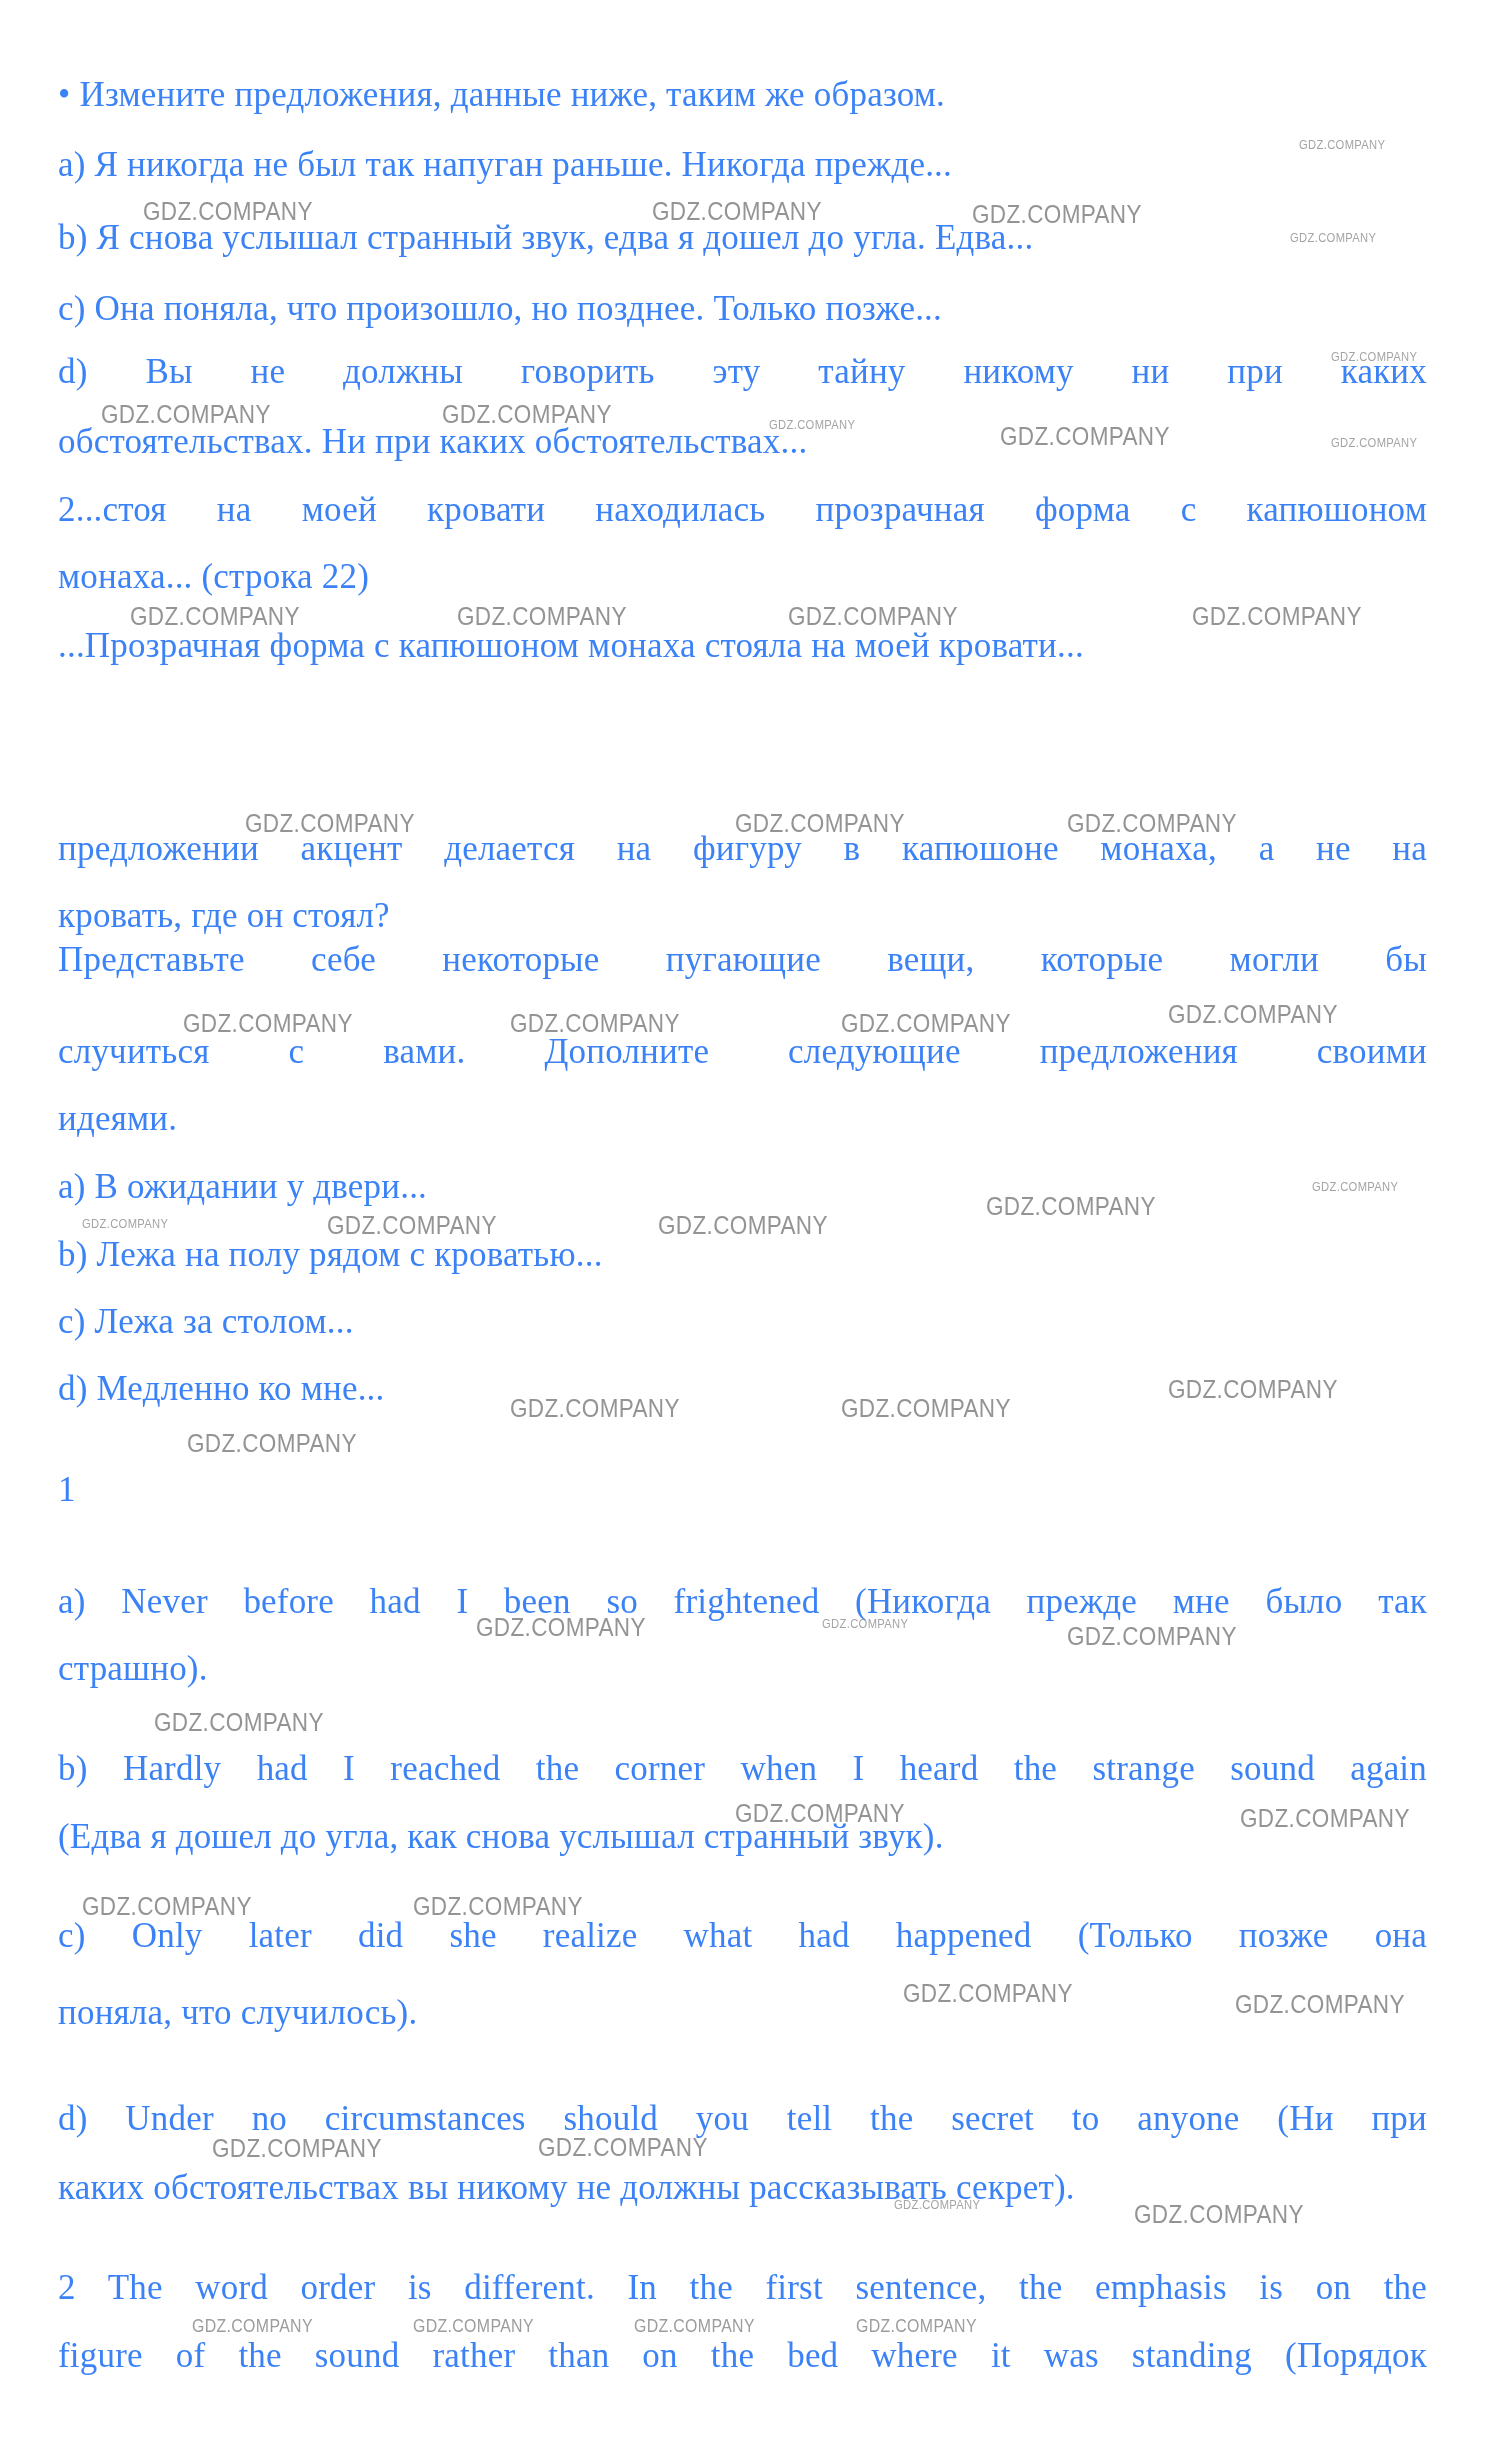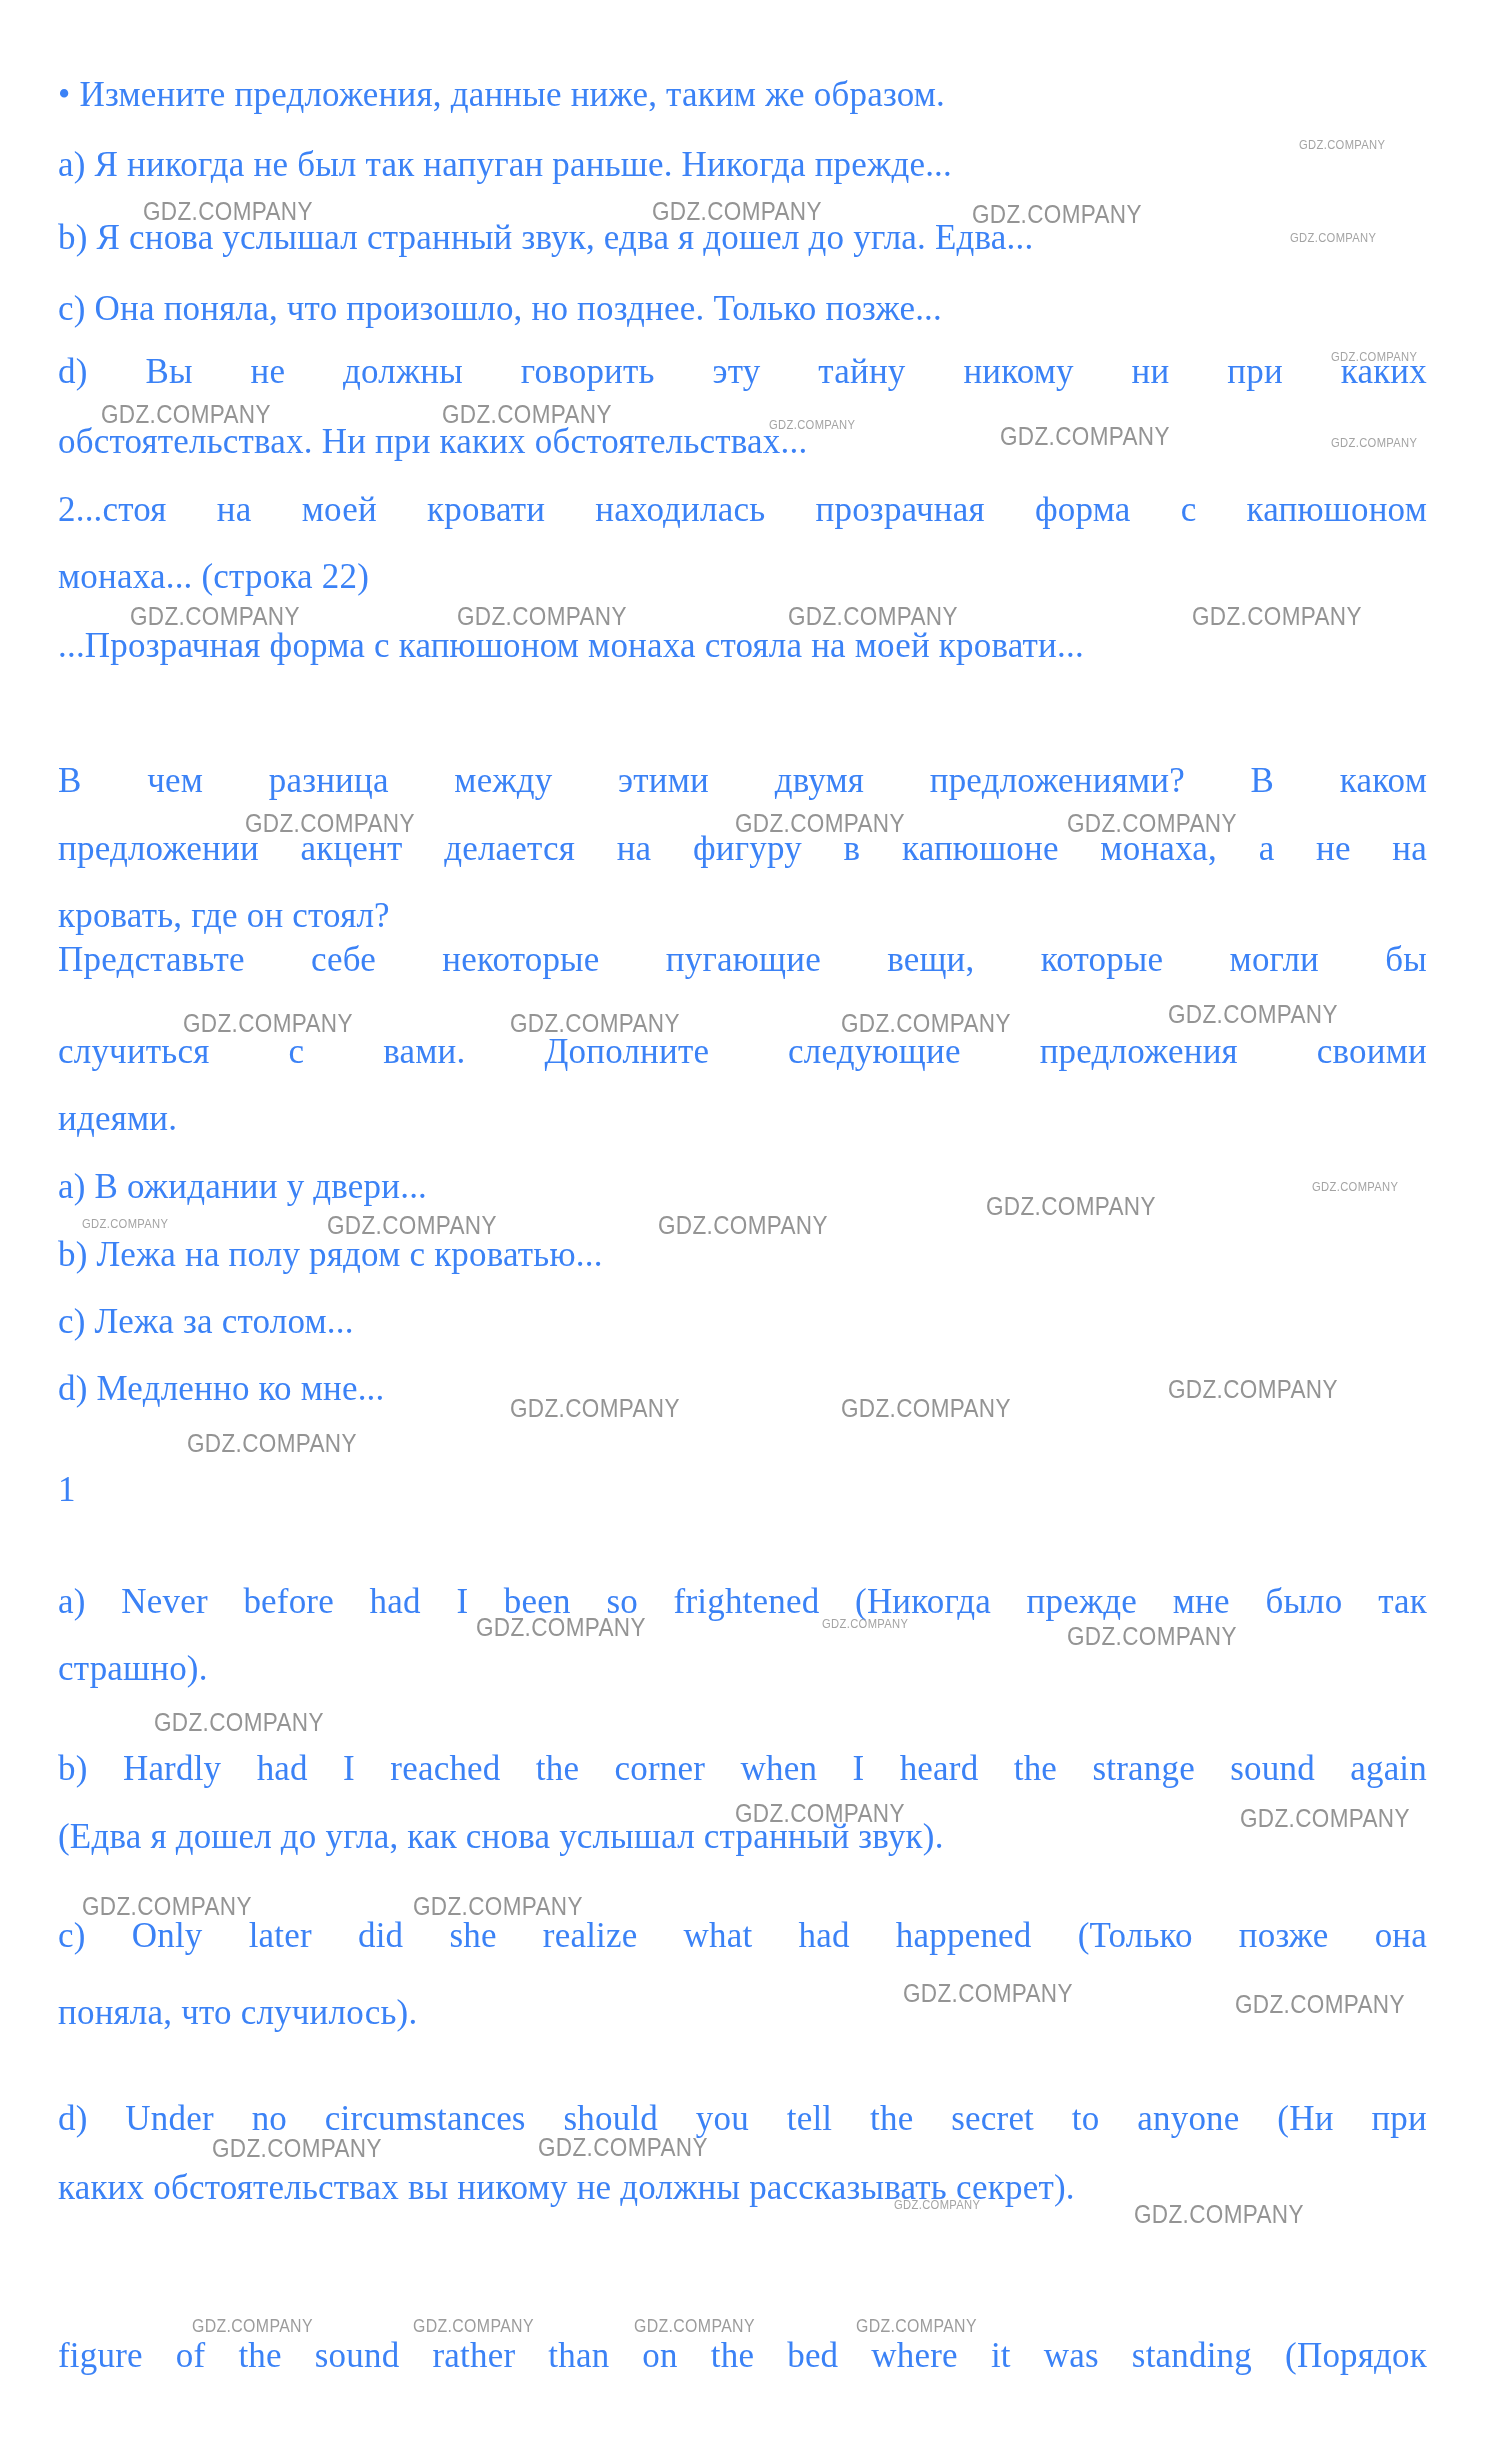--- a/index.html
+++ b/index.html
@@ -30,39 +30,39 @@
 <div class="page">
     <div class="line" style="top: 75px;">• Измените предложения, данные ниже, таким же образом.</div>
     <div class="line" style="top: 145px;">a) Я никогда не был так напуган раньше. Никогда прежде...</div>
     <div class="line" style="top: 218px;">b) Я снова услышал странный звук, едва я дошел до угла. Едва...</div>
     <div class="line" style="top: 289px;">c) Она поняла, что произошло, но позднее. Только позже...</div>
     <div class="line justify" style="top: 352px;">d) Вы не должны говорить эту тайну никому ни при каких</div>
     <div class="line" style="top: 422px; text-align: right;">обстоятельствах. Ни при каких обстоятельствах...</div>
     <div class="line justify" style="top: 490px;">2...стоя на моей кровати находилась прозрачная форма с капюшоном</div>
     <div class="line" style="top: 557px;">монаха... (строка 22)</div>
     <div class="line" style="top: 626px;">...Прозрачная форма с капюшоном монаха стояла на моей кровати...</div>
-    <div class="line justify" style="top: 761px;">В чем разница между этими двумя предложениями? В каком</div>
     <div class="line justify" style="top: 829px;">предложении акцент делается на фигуру в капюшоне монаха, а не на</div>
     <div class="line" style="top: 896px; text-align: right;">кровать, где он стоял?</div>
     <div class="line justify" style="top: 940px;">Представьте себе некоторые пугающие вещи, которые могли бы</div>
     <div class="line justify" style="top: 1032px;">случиться с вами. Дополните следующие предложения своими</div>
     <div class="line" style="top: 1099px;">идеями.</div>
     <div class="line" style="top: 1167px;">a) В ожидании у двери...</div>
     <div class="line" style="top: 1235px;">b) Лежа на полу рядом с кроватью...</div>
     <div class="line" style="top: 1302px;">c) Лежа за столом...</div>
     <div class="line" style="top: 1369px;">d) Медленно ко мне...</div>
     <div class="line" style="top: 1470px;">1</div>
     <div class="line justify" style="top: 1582px;">a) Never before had I been so frightened (Никогда прежде мне было так</div>
     <div class="line" style="top: 1649px;">страшно).</div>
     <div class="line justify" style="top: 1749px;">b) Hardly had I reached the corner when I heard the strange sound again</div>
     <div class="line" style="top: 1817px;">(Едва я дошел до угла, как снова услышал странный звук).</div>
     <div class="line justify" style="top: 1916px;">c) Only later did she realize what had happened (Только позже она</div>
     <div class="line" style="top: 1993px;">поняла, что случилось).</div>
     <div class="line justify" style="top: 2099px;">d) Under no circumstances should you tell the secret to anyone (Ни при</div>
     <div class="line" style="top: 2168px;">каких обстоятельствах вы никому не должны рассказывать секрет).</div>
+    <div class="line justify" style="top: 2268px;">2 The word order is different. In the first sentence, the emphasis is on the</div>
     <div class="line justify" style="top: 2336px;">figure of the sound rather than on the bed where it was standing (Порядок</div>
     <div class="wm sm" style="left: 1299px; top: 137px;">GDZ.COMPANY</div>
     <div class="wm lg" style="left: 143px; top: 196px;">GDZ.COMPANY</div>
     <div class="wm lg" style="left: 652px; top: 196px;">GDZ.COMPANY</div>
     <div class="wm lg" style="left: 972px; top: 199px;">GDZ.COMPANY</div>
     <div class="wm sm" style="left: 1290px; top: 230px;">GDZ.COMPANY</div>
     <div class="wm sm" style="left: 1331px; top: 349px;">GDZ.COMPANY</div>
     <div class="wm lg" style="left: 101px; top: 399px;">GDZ.COMPANY</div>
     <div class="wm lg" style="left: 442px; top: 399px;">GDZ.COMPANY</div>
     <div class="wm sm" style="left: 769px; top: 417px;">GDZ.COMPANY</div>

